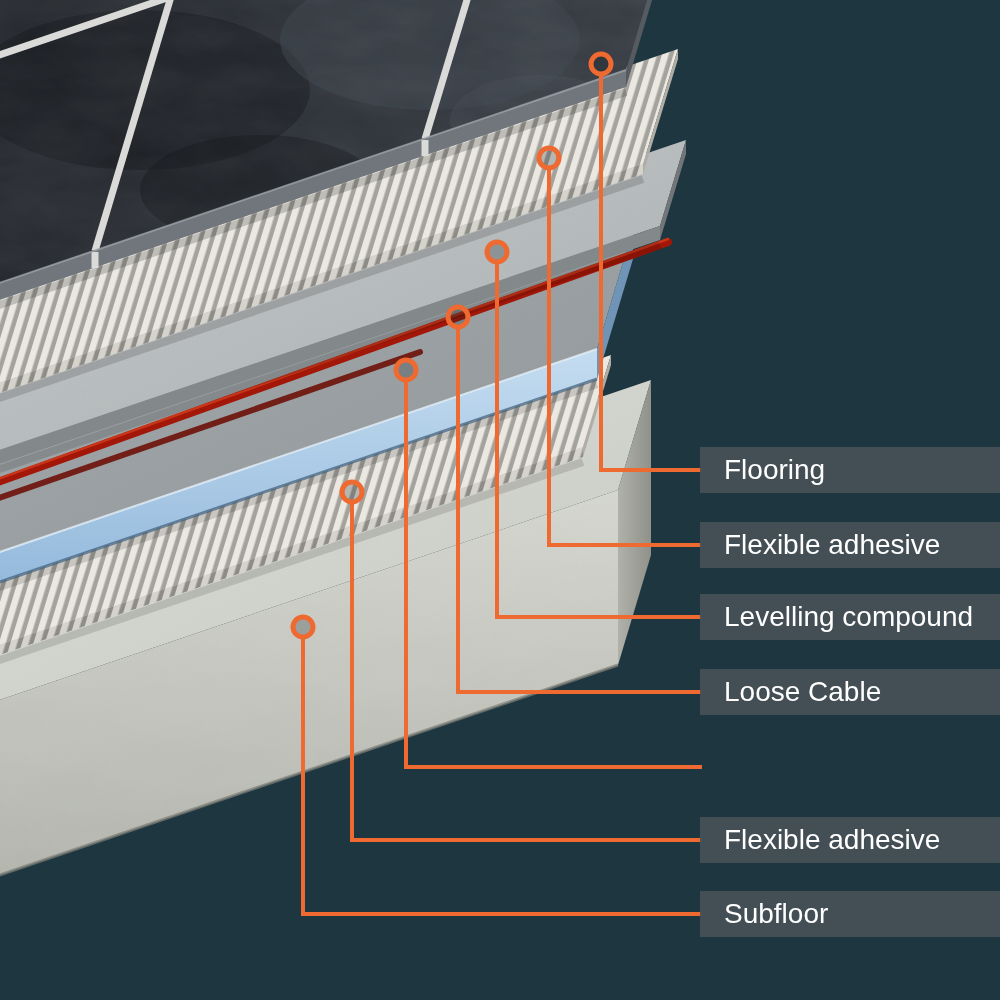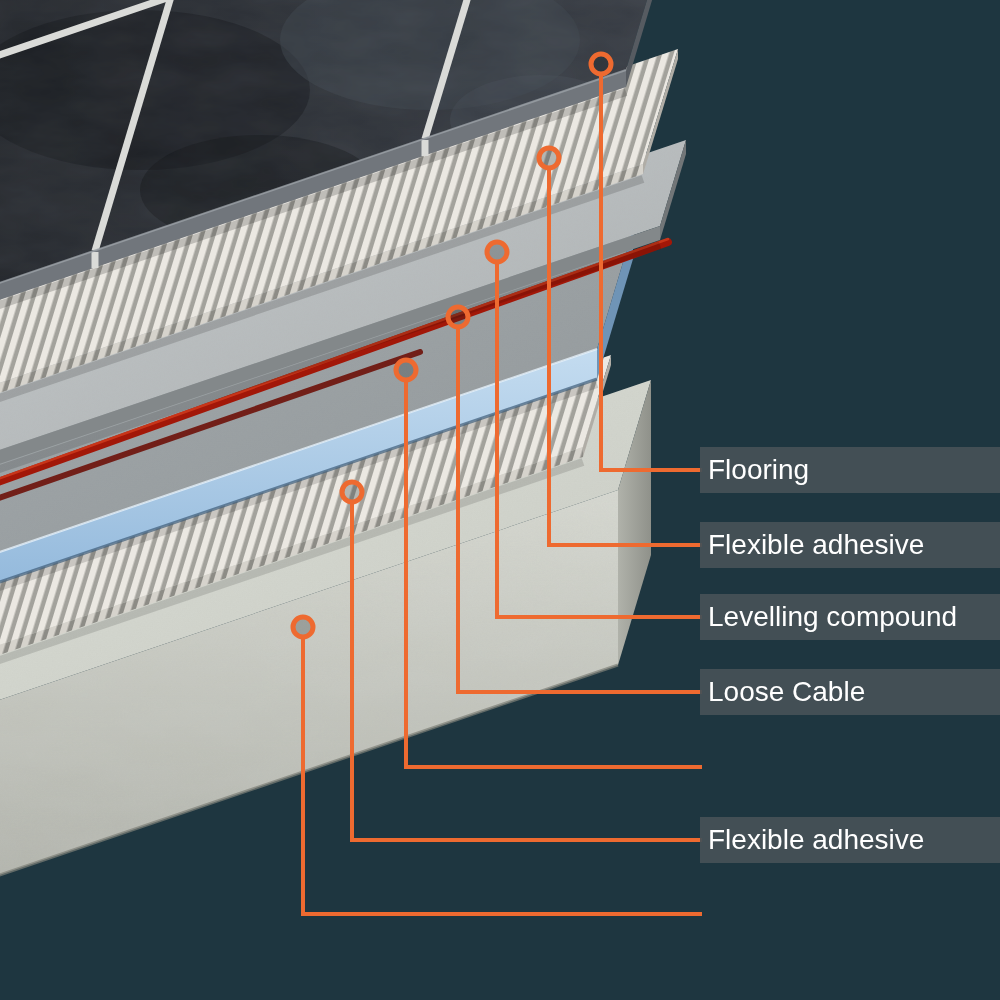--- a/index.html
+++ b/index.html
@@ -7,21 +7,21 @@
     position:relative;width:1000px;height:1000px;overflow:hidden;
     background:#1e3640;
     font-family:"Liberation Sans", sans-serif;
   }
   .stage svg{position:absolute;left:0;top:0;}
   .labels{position:absolute;left:0;top:0;width:1000px;height:1000px;pointer-events:none;}
   .label{
     position:absolute;left:700px;right:0;height:46px;
     background:rgba(70,81,86,0.94);
     color:#ffffff;font-size:28px;line-height:46px;
-    padding-left:8px;box-sizing:border-box;
+    padding-left:24px;box-sizing:border-box;
     white-space:nowrap;overflow:hidden;
   }
 </style>
 </head>
 <body>
 
 <div class="stage">
 
 <svg width="1000" height="1000" viewBox="0 0 1000 1000">
   <defs>
@@ -163,15 +163,16 @@
     <circle cx="303" cy="627" r="10" stroke-width="5" fill="rgba(20,30,35,0.25)"></circle>
   </g>
 </svg>
 
 <div class="labels">
   <div class="label" style="top:447px">Flooring</div>
   <div class="label" style="top:522px">Flexible adhesive</div>
   <div class="label" style="top:669px">Loose Cable</div>
   <div class="label" style="top:594px">Levelling compound</div>
   <div class="label" style="top:817px">Flexible adhesive</div>
+  <div class="label" style="top:891px">Subfloor</div>
 </div>
 
 </div>
 
 </body></html>

